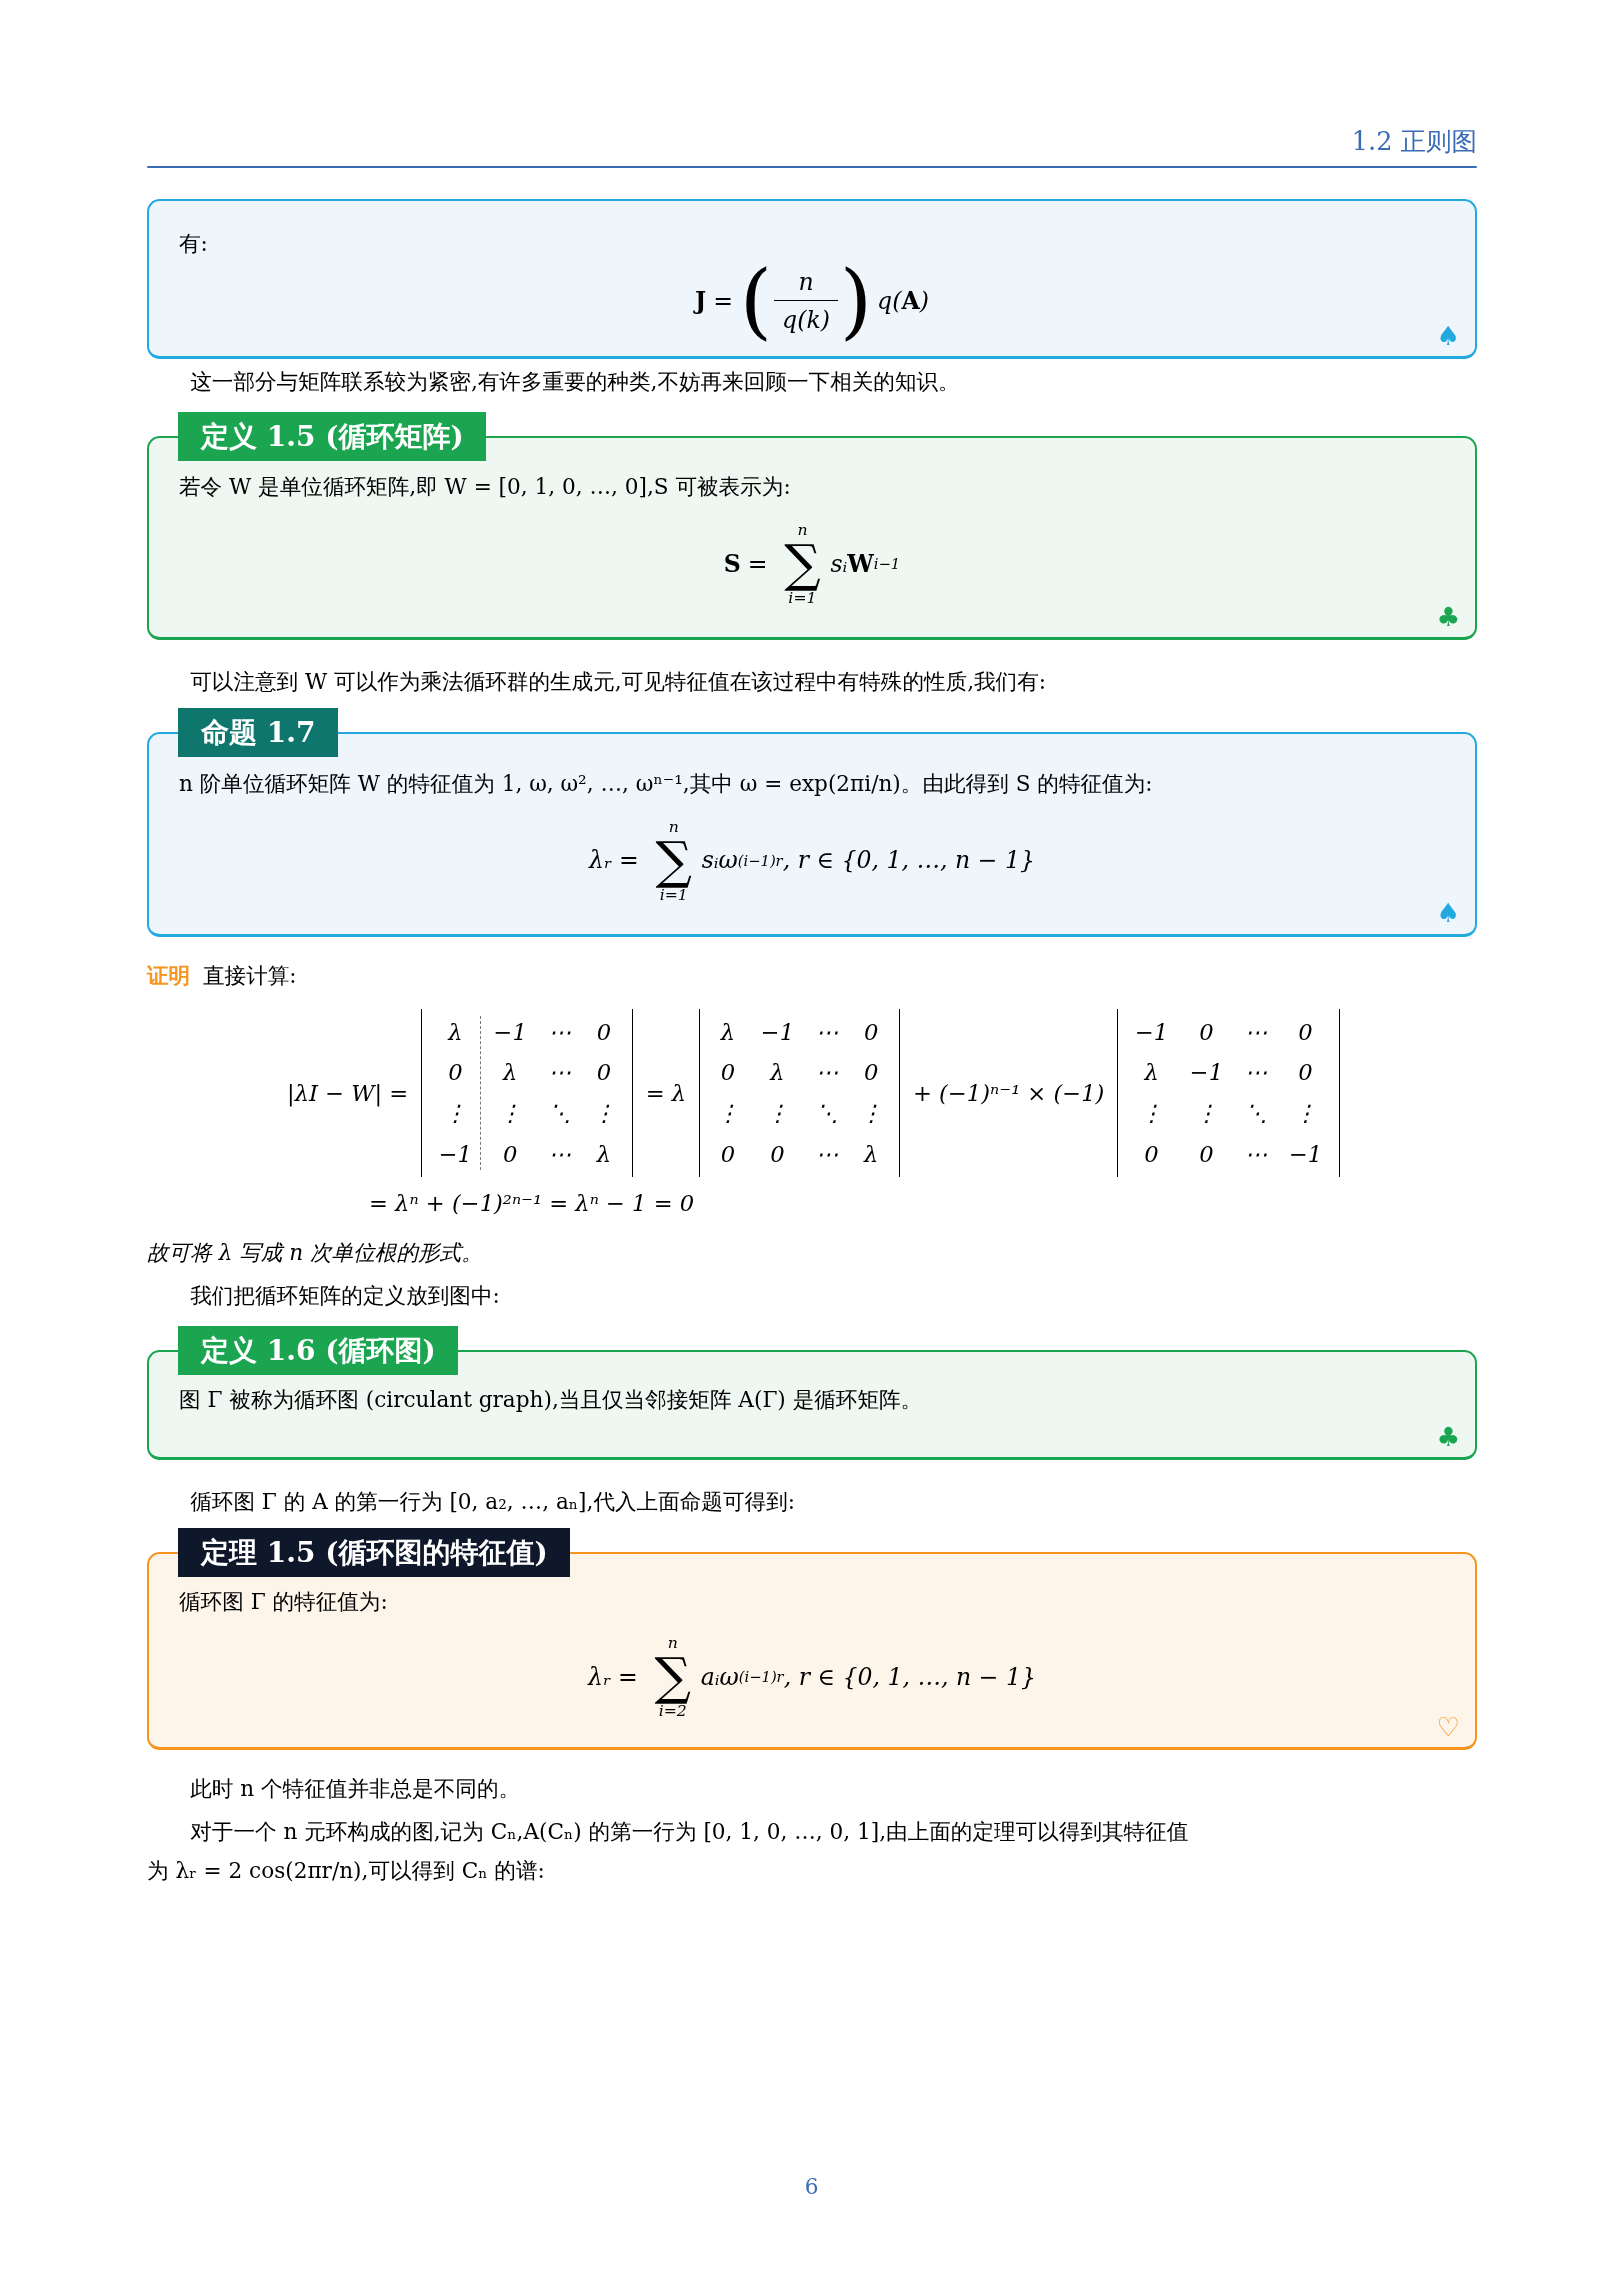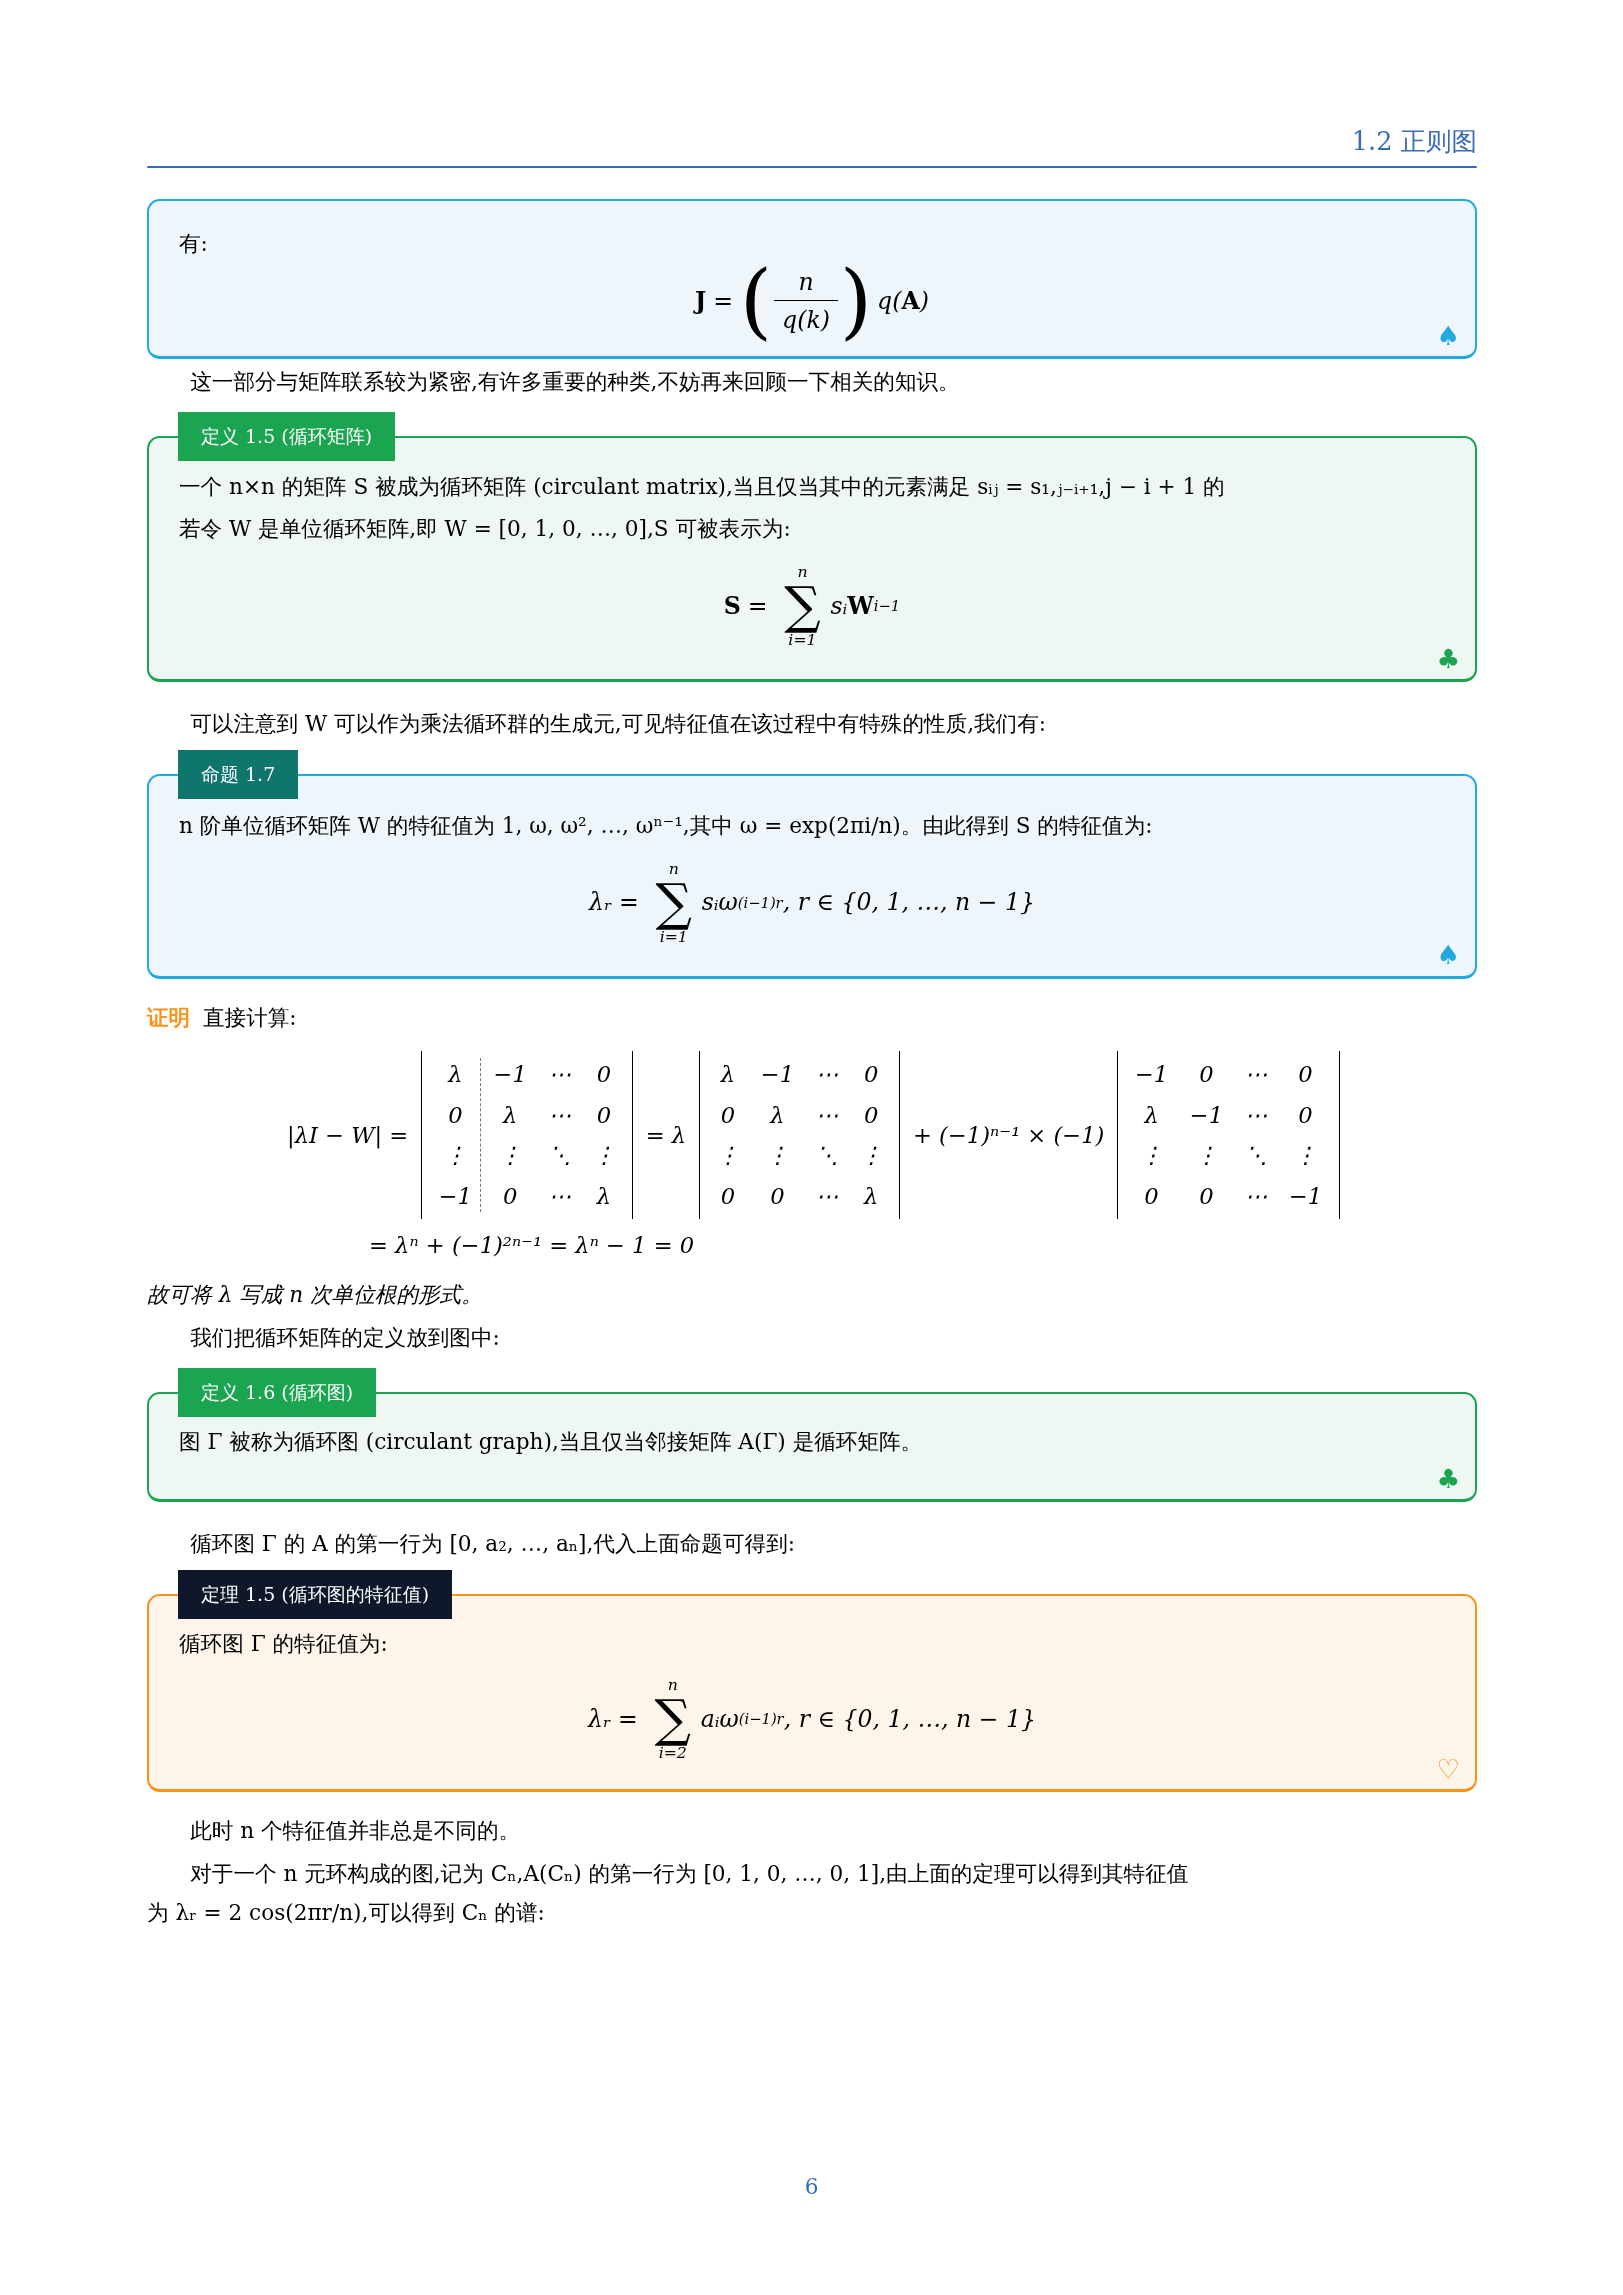--- a/index.html
+++ b/index.html
@@ -20,21 +20,21 @@
   
   .para{margin:0;line-height:1.8;}
   .indent{text-indent:2em;}
   .proof-label{color:#f7941e;font-weight:bold;margin-right:12.8px;}
 
   
   .tbox{position:relative;border-radius:12.8px;box-sizing:border-box;}
   .tbox .tab{
     position:absolute;top:-25.5px;left:29.4px;z-index:2;
     height:49px;line-height:49px;padding:0 22.6px;
-    color:#fff;font-weight:normal;font-size:19px;white-space:nowrap;
+    color:#fff;font-weight:bold;font-size:28px;white-space:nowrap;
   }
   .tbox .box-body{padding:23.6px 30px 27.5px;line-height:1.95;}
   .tbox .corner{
     position:absolute;right:14.7px;bottom:6.9px;
     font-size:26.5px;line-height:1;font-style:normal;
   }
 
   .box-cyan{background:#eef6fc;border:2px solid #22a9e0;border-bottom-width:3.9px;}
   .box-cyan .tab{background:#0f766e;}
   .box-cyan .corner{color:#22a9e0;}
@@ -114,21 +114,20 @@
         </div>
       </div>
       <div class="corner">♠</div>
     </section>
 
     <p class="para indent" style="margin-top:3.9px;">这一部分与矩阵联系较为紧密,有许多重要的种类,不妨再来回顾一下相关的知识。</p>
 
     <section class="tbox box-green tabbed">
       <div class="tab">定义 1.5 (循环矩阵)</div>
       <div class="box-body" style="padding-top:28.5px;">
-        <p class="para" style="line-height:1.95;">一个 n×n 的矩阵 S 被成为循环矩阵 (circulant matrix),当且仅当其中的元素满足 sᵢⱼ = s₁,ⱼ₋ᵢ₊₁,j − i + 1 的</p>
         <p class="para" style="line-height:1.95;">若令 W 是单位循环矩阵,即 W = [0, 1, 0, …, 0],S 可被表示为:</p>
         <div class="display" style="margin:12.8px 0 2.9px;">
           <span class="mbf">S</span>
           <span class="gap">=</span>
           <span class="sum">
             <span class="sum-top">n</span>
             <span class="sum-sym">∑</span>
             <span class="sum-bot">i=1</span>
           </span>
           <span>sᵢ</span>

